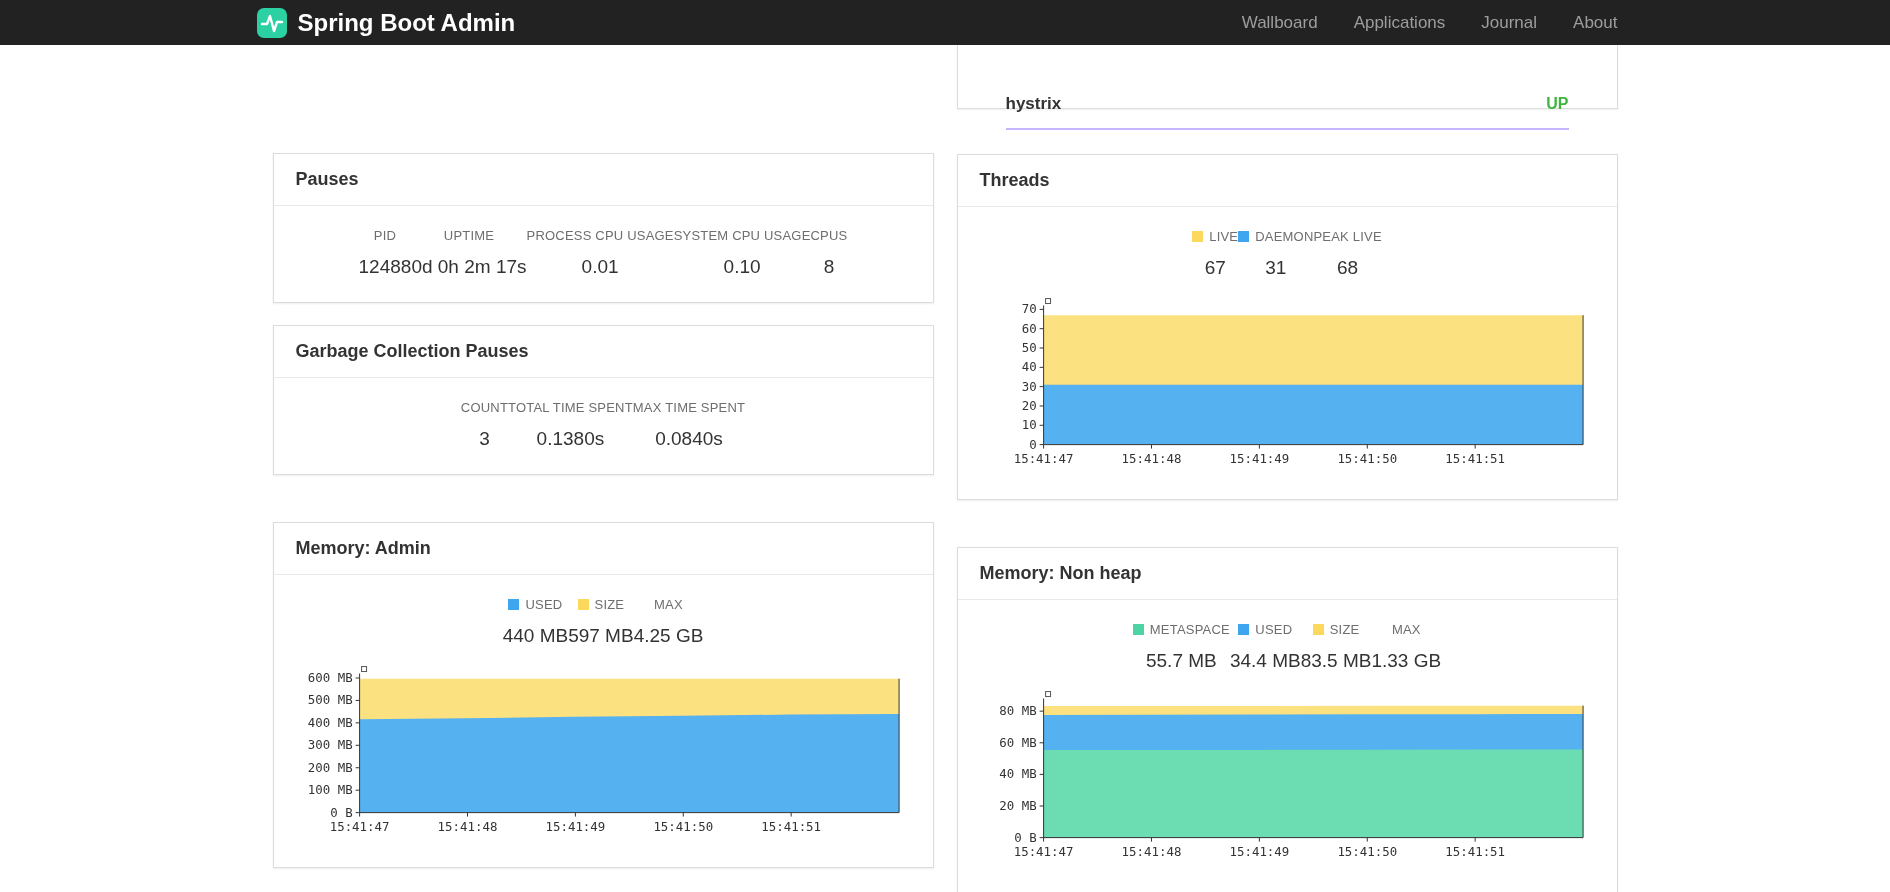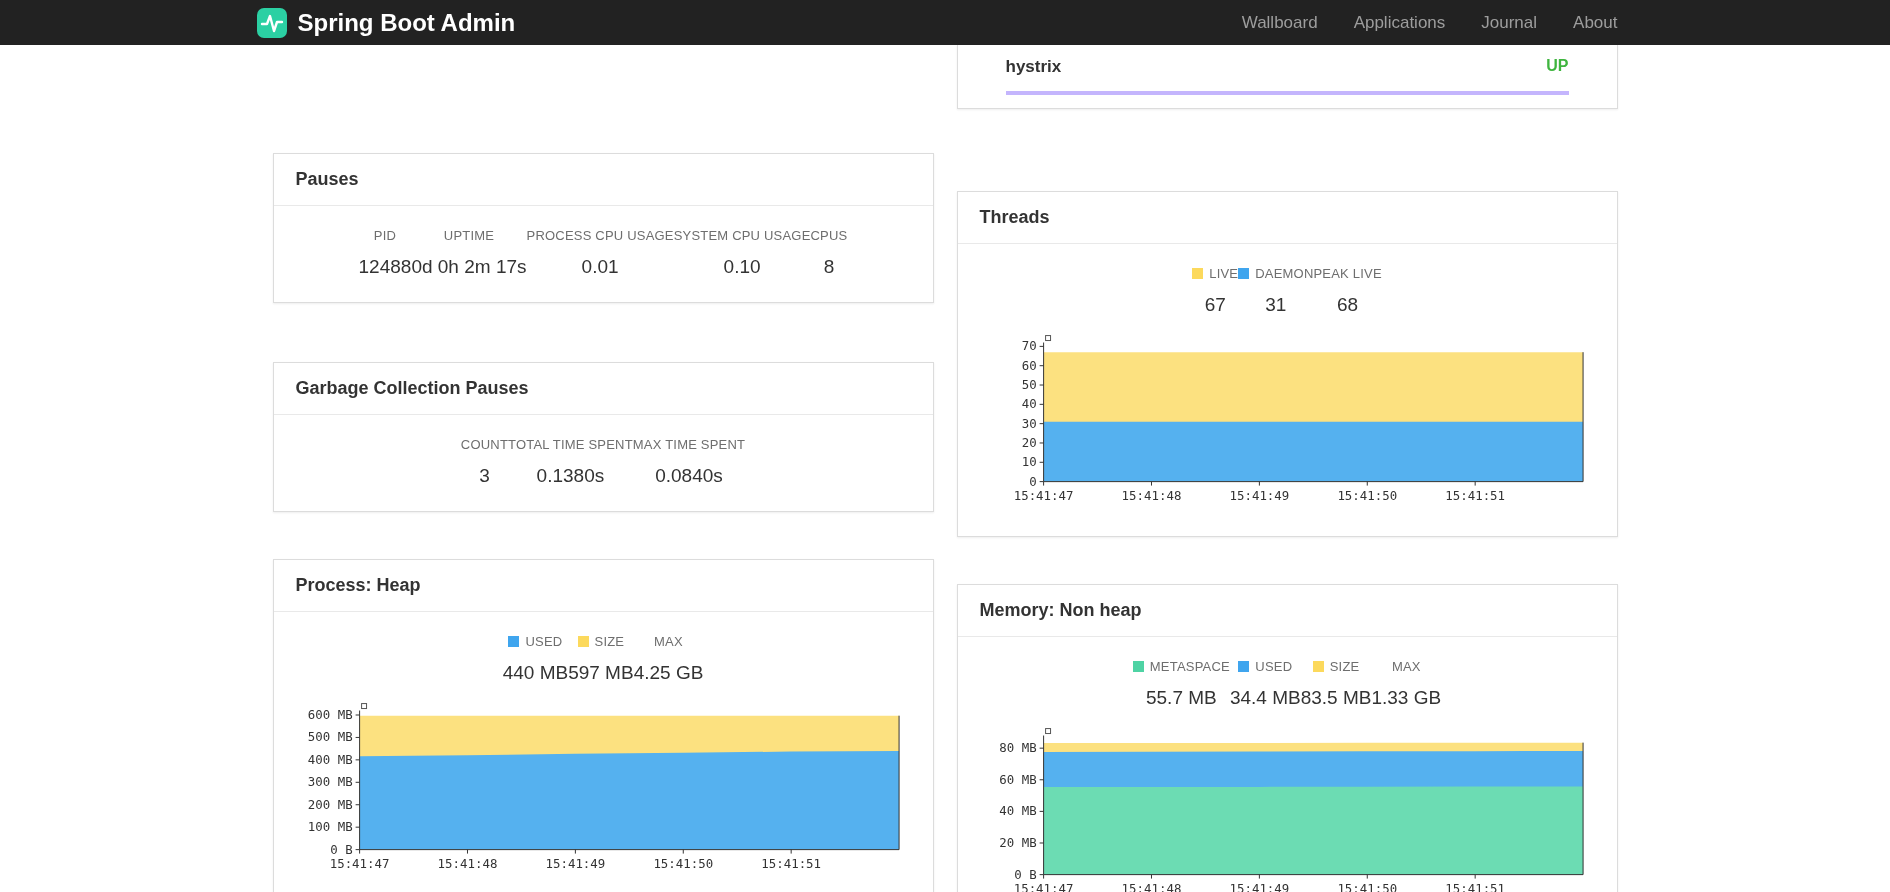--- a/index.html
+++ b/index.html
@@ -41,28 +41,28 @@
   .card {
     background:#fff; border:1px solid #dcdcdc;
     box-shadow:0 1px 2px rgba(0,0,0,.07);
   }
   .card-header {
     padding:15px 22px; font-size:18px; font-weight:bold; color:#333;
     border-bottom:1px solid #e9e9e9;
   }
   .card-body { padding:22px 24px 24px; }
   .mb-sm { margin-bottom:22px; }
-  .mb-lg { margin-bottom:47px;margin-top:37px; }
+  .mb-lg { margin-bottom:47px; }
   
   .cut-card {
     border-top:0; height:64px; padding:12px 48px 0; margin-bottom:45px;
   }
   .app-row {
-    display:flex; justify-content:space-between; 
-    padding-bottom:14px; border-bottom:4px solid #c4b5fd; cursor:pointer;
+    display:flex; justify-content:space-between; align-items:center;
+    padding-bottom:14px; border-bottom:2px solid #c4b5fd; cursor:pointer;margin-top:37px;
   }
   .app-name { font-weight:bold; font-size:17px; }
   .app-status { font-weight:bold; font-size:16px; }
   
   .metrics { display:flex; justify-content:center; align-items:flex-start; }
   .metric { text-align:center; }
   .metric-label {
     display:flex; align-items:center; justify-content:center; gap:6px;
     font-size:13px; color:#6e6e6e; letter-spacing:.2px; margin-bottom:13px;
     white-space:nowrap;
@@ -156,21 +156,21 @@
             <div class="metric-label">
                 <span>MAX TIME SPENT</span>
               </div>
             <div class="metric-value">0.0840s</div>
           </div>
         </div>
       </div>
     </section>
 
     <section class="card">
-      <div class="card-header">Process: Heap</div>
+      <div class="card-header">Memory: Admin</div>
       <div class="card-body">
         <div class="metrics">
           <div class="metric">
             <div class="metric-label">
               <span class="swatch" style="background-color: rgb(63, 165, 238);"></span>
               <span>USED</span>
             </div>
             <div class="metric-value">440 MB</div>
           </div>
           <div class="metric">

